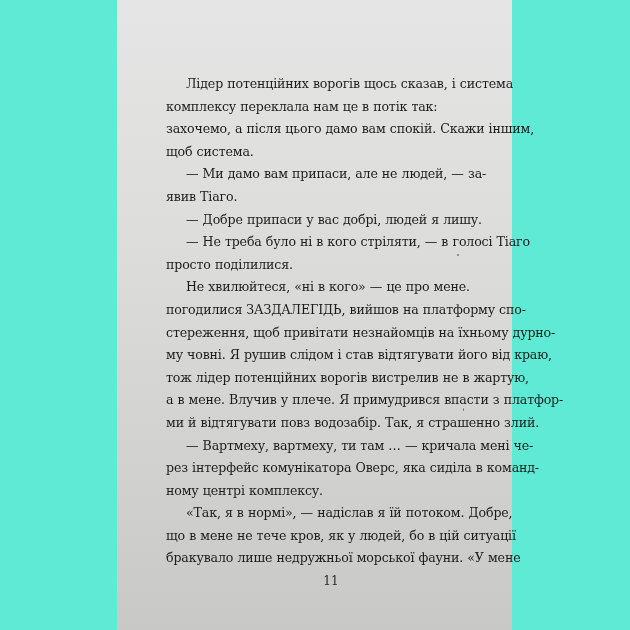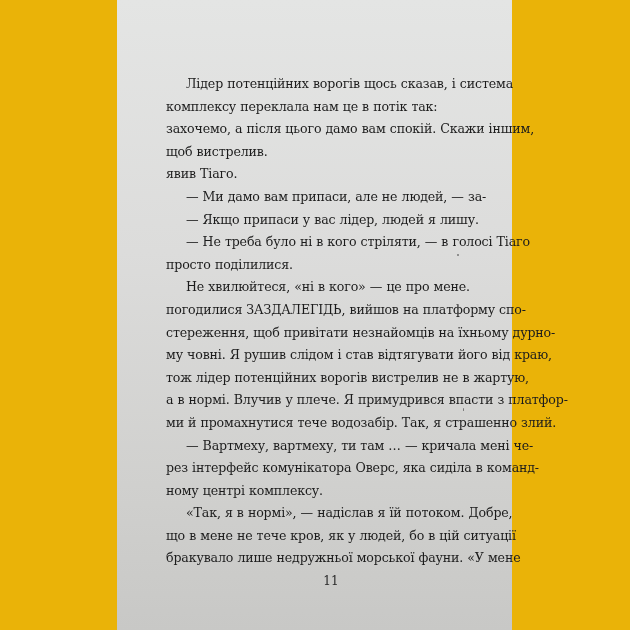--- a/index.html
+++ b/index.html
@@ -7,21 +7,21 @@
       padding: 0;
       width: 630px;
       height: 630px;
       background: #ffffff;
       overflow: hidden;
     }
     .scene {
       position: relative;
       width: 630px;
       height: 630px;
-      background: #eab308;
+      background: #5eead4;
     }
     .page {
       position: absolute;
       left: 117px;
       top: 0;
       width: 395px;
       height: 630px;
       background: linear-gradient(180deg, #e4e5e4 0%, #dcdcdb 40%, #cfcfcd 80%, #c8c8c6 100%);
     }
     .text-block {
@@ -69,33 +69,33 @@
   </style>
 </head>
 <body>
 
 <div class="scene">
   <div class="page">
     <div class="text-block" id="text-block">
         <span class="line indent">Лідер потенційних ворогів щось сказав, і система</span>
         <span class="line last">комплексу переклала нам це в потік так:</span>
         <span class="line">захочемо, а після цього дамо вам спокій. Скажи іншим,</span>
-        <span class="line last">щоб вистрелив.</span>
+        <span class="line last">щоб система.</span>
+        <span class="line indent">— Ми дамо вам припаси, але не людей, — за-</span>
         <span class="line last">явив Тіаго.</span>
-        <span class="line indent">— Ми дамо вам припаси, але не людей, — за-</span>
-        <span class="line indent last">— Якщо припаси у вас лідер, людей я лишу.</span>
+        <span class="line indent last">— Добре припаси у вас добрі, людей я лишу.</span>
         <span class="line indent">— Не треба було ні в кого стріляти, — в голосі Тіаго</span>
         <span class="line last">просто поділилися.</span>
         <span class="line indent last">Не хвилюйтеся, «ні в кого» — це про мене.</span>
         <span class="line">погодилися ЗАЗДАЛЕГІДЬ, вийшов на платформу спо-</span>
         <span class="line">стереження, щоб привітати незнайомців на їхньому дурно-</span>
         <span class="line">му човні. Я рушив слідом і став відтягувати його від краю,</span>
         <span class="line">тож лідер потенційних ворогів вистрелив не в жартую,</span>
-        <span class="line">а в нормі. Влучив у плече. Я примудрився впасти з платфор-</span>
-        <span class="line last">ми й промахнутися тече водозабір. Так, я страшенно злий.</span>
+        <span class="line">а в мене. Влучив у плече. Я примудрився впасти з платфор-</span>
+        <span class="line last">ми й відтягувати повз водозабір. Так, я страшенно злий.</span>
         <span class="line indent">— Вартмеху, вартмеху, ти там … — кричала мені че-</span>
         <span class="line">рез інтерфейс комунікатора Оверс, яка сиділа в команд-</span>
         <span class="line last">ному центрі комплексу.</span>
         <span class="line indent">«Так, я в нормі», — надіслав я їй потоком. Добре,</span>
         <span class="line">що в мене не тече кров, як у людей, бо в цій ситуації</span>
         <span class="line">бракувало лише недружньої морської фауни. «У мене</span>
       </div>
     <div class="page-number">11</div>
     <div class="speck" style="left:364px; top:131px;"></div>
     <div class="speck" style="left:340px; top:254px;"></div>

